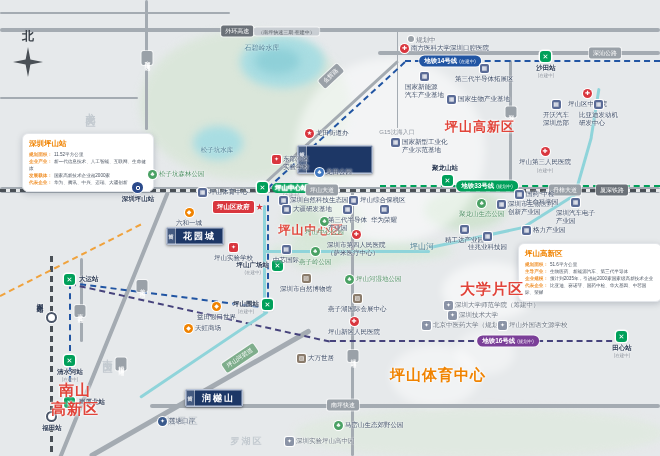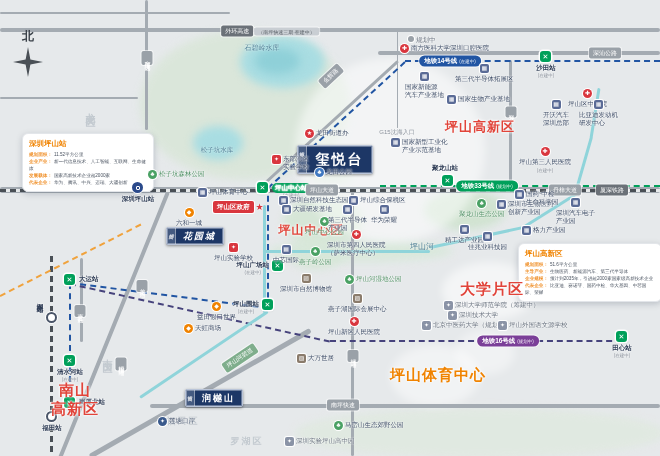--- a/index.html
+++ b/index.html
@@ -167,23 +167,22 @@
     <div class="rows">
         <div class="prow"><b>规划面积：</b>51.6平方公里</div>
         <div class="prow"><b>主导产业：</b>生物医药、新能源汽车、第三代半导体</div>
         <div class="prow"><b>企业规模：</b>预计到2035年，引进超2000家国家级高新技术企业</div>
         <div class="prow"><b>代表企业：</b>比亚迪、赛诺菲、国药中检、华大基因、中芯国际、荣耀</div>
       </div>
   </div>
 
   <div class="proj main" style="left:297px;top:145px;width:74px;height:27px;">
     <div class="pre">招商</div>
-    <div class="nm">玺悦台</div>
   </div>
-  <div class="proj small" style="left:166px;top:227px;width:56px;height:16px;font-style:italic;">
+  <div class="proj small" style="left:166px;top:227px;width:56px;height:16px;">
     <div class="pre">招商</div>
     <div class="nm">花园城</div>
   </div>
   <div class="proj small" style="left:185px;top:389px;width:56px;height:16px;text-align:center;">
     <div class="pre">招商</div>
     <div class="nm">润樾山</div>
   </div>
 
   <div id="items">
       <div class="it ctr" style="left: 450px; top: 61px;">

